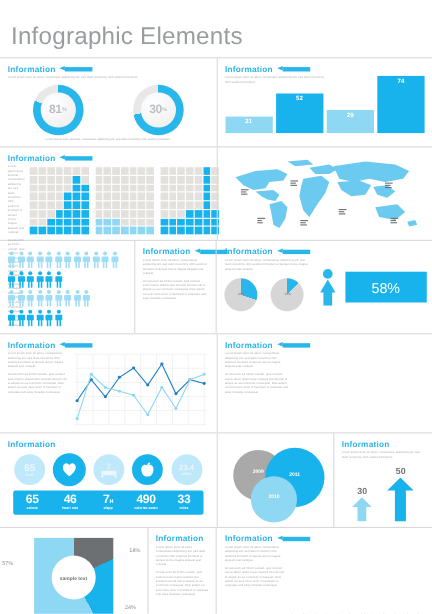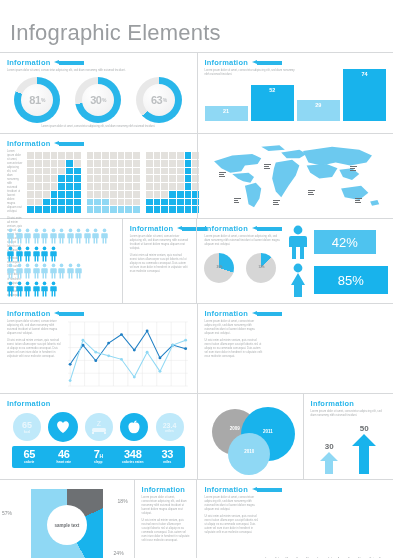--- a/index.html
+++ b/index.html
@@ -143,26 +143,20 @@
       <div class="donuts">
         <div class="donut" style="background:conic-gradient(#29b6ea 0turn 0.81turn,#e8e8e8 0.81turn 1turn)">
           <div class="hole">
               <span class="val">81</span>
               <span class="pct">%</span>
             </div>
         </div>
         <div class="donut" style="background:conic-gradient(#29b6ea 0turn 0.72turn,#e8e8e8 0.72turn 1turn)">
           <div class="hole">
               <span class="val">30</span>
-              <span class="pct">%</span>
-            </div>
-        </div>
-        <div class="donut" style="background:conic-gradient(#29b6ea 0turn 0.63turn,#e8e8e8 0.63turn 1turn)">
-          <div class="hole">
-              <span class="val">63</span>
               <span class="pct">%</span>
             </div>
         </div>
       </div>
       <div class="cap">Lorem ipsum dolor sit amet, consectetur adipiscing elit, sed diam nonummy nibh euismod tincidunt.</div>
     </div>
 
     <div class="cell half">
       <div class="info-head">
         <span class="info-title">Information</span>
@@ -609,30 +603,23 @@
           </div>
           <div class="pie" style="background:conic-gradient(#29b6ea 0turn 0.12turn,#d6d6d6 0.12turn 1turn)">
             <span class="plbl">12%</span>
           </div>
         </div>
       </div>
       <div class="gender" style="flex:1;padding-left:6px">
         <div class="grow">
           <svg width="22" height="34" viewBox="0 0 22 34">
             <circle cx="11" cy="5" r="4.4" fill="#29b6ea"></circle>
-            <path d="M4 11 h14 a2 2 0 0 1 2 2 v9 h-3 v12 h-4 v-12 h-4 v12 h-4 v-12 h-3 v-9 a2 2 0 0 1 2 -2z" fill="#29b6ea"></path>
-          </svg>
-          <div class="gbox" style="background:#4ec3ef;width:62px;height:24px">42%</div>
-        </div>
-        <div class="grow">
-          <svg width="22" height="34" viewBox="0 0 22 34">
-            <circle cx="11" cy="5" r="4.4" fill="#29b6ea"></circle>
             <path d="M11 10 l7 12 h-3 v12 h-8 v-12 h-3z" fill="#29b6ea"></path>
           </svg>
-          <div class="gbox" style="background:#18b3ec;width:74px;height:28px">85%</div>
+          <div class="gbox" style="background:#18b3ec;width:74px;height:28px">58%</div>
         </div>
       </div>
     </div>
   </div>
 
   <div class="grid-row">
     <div class="cell half">
       <div class="info-head">
         <span class="info-title">Information</span>
         <span class="arrow-tag">
@@ -828,21 +815,21 @@
           </div>
         <div class="st">
             <div class="n">46</div>
             <div class="u">heart rate</div>
           </div>
         <div class="st">
             <div class="n"><span>7</span><span style="font-size:5px">H</span></div>
             <div class="u">slepp</div>
           </div>
         <div class="st">
-            <div class="n">348</div>
+            <div class="n">490</div>
             <div class="u">calories eaten</div>
           </div>
         <div class="st">
             <div class="n">33</div>
             <div class="u">miles</div>
           </div>
       </div>
     </div>
     <div class="cell" style="width:27%">
       <div class="venn">

